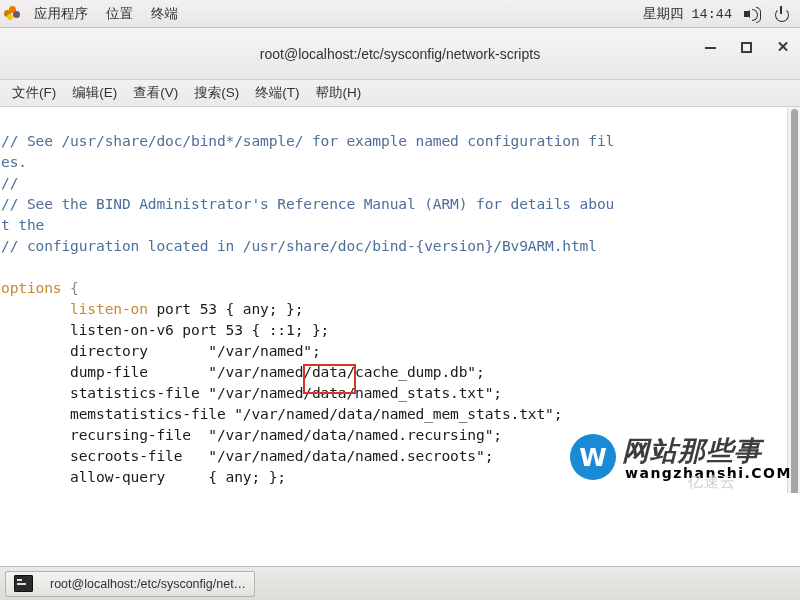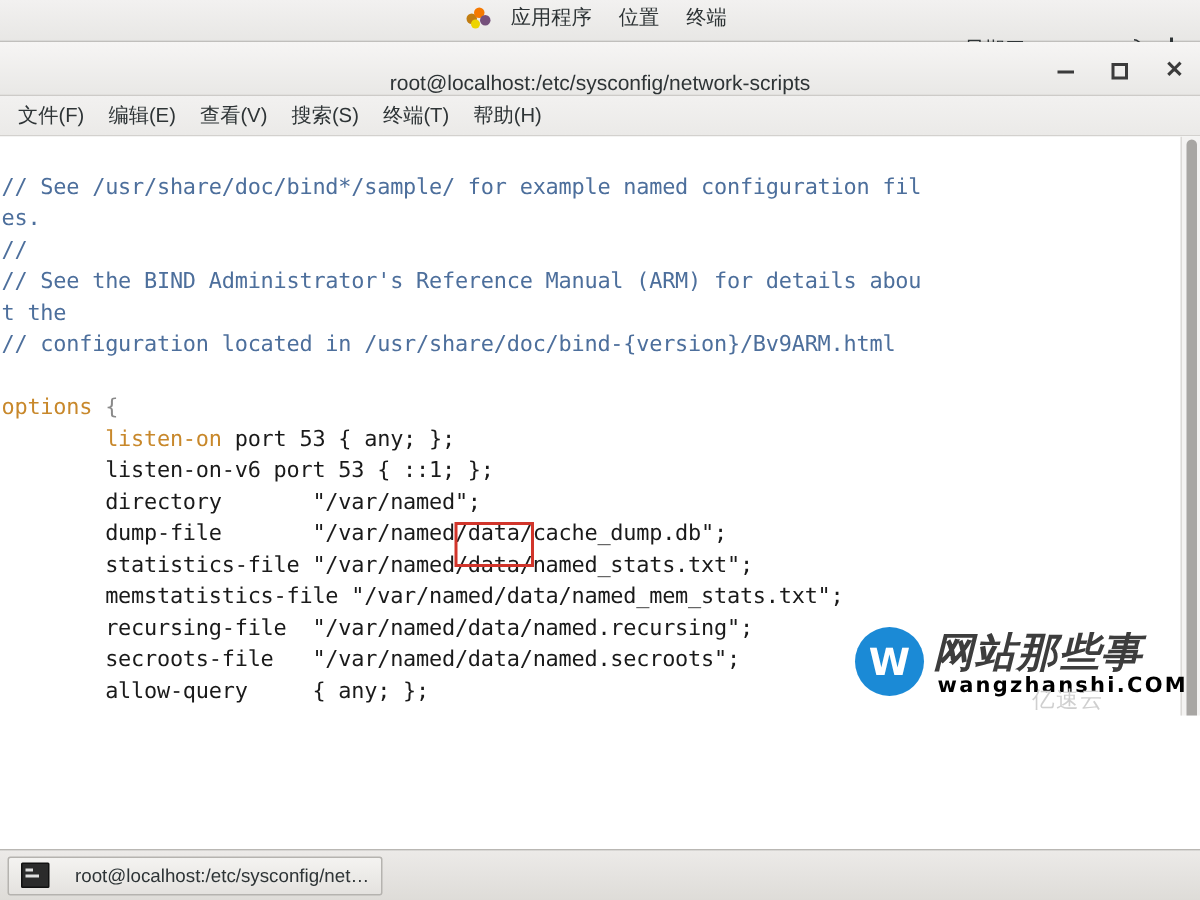--- a/index.html
+++ b/index.html
@@ -26,21 +26,20 @@
     top: 0; left: 0;
     width: 800px;
     height: 28px;
     background: linear-gradient(to bottom, #f2f1f0 0%, #e8e7e5 100%);
     border-bottom: 1px solid #c0bfbc;
     display: flex;
     align-items: center;
     box-sizing: border-box;
     font-size: 13px;
     color: #2e3436;
-    flex-direction: column;
   }
   .panel-left {
     display: flex;
     align-items: center;
     gap: 0px;
     padding-left: 4px;
   }
   .app-icon {
     width: 17px;
     height: 17px;
@@ -110,25 +109,25 @@
   
   .window {
     position: absolute;
     top: 28px; left: 0;
     width: 800px;
     height: 538px;
     background: #ffffff;
   }
   .titlebar {
     position: relative;
-    height: 36px;
+    height: 52px;
     background: linear-gradient(to bottom, #f6f5f4 0%, #e9e8e6 100%);
     border-bottom: 1px solid #cdcbc8;
     display: flex;
-    align-items: flex-end;
+    align-items: center;
     justify-content: center;
     box-sizing: border-box;
   }
   .title-text {
     font-size: 14px;
     color: #2e3436;
     font-family: "Liberation Sans", sans-serif;
     white-space: nowrap;
   }
   .win-buttons {

